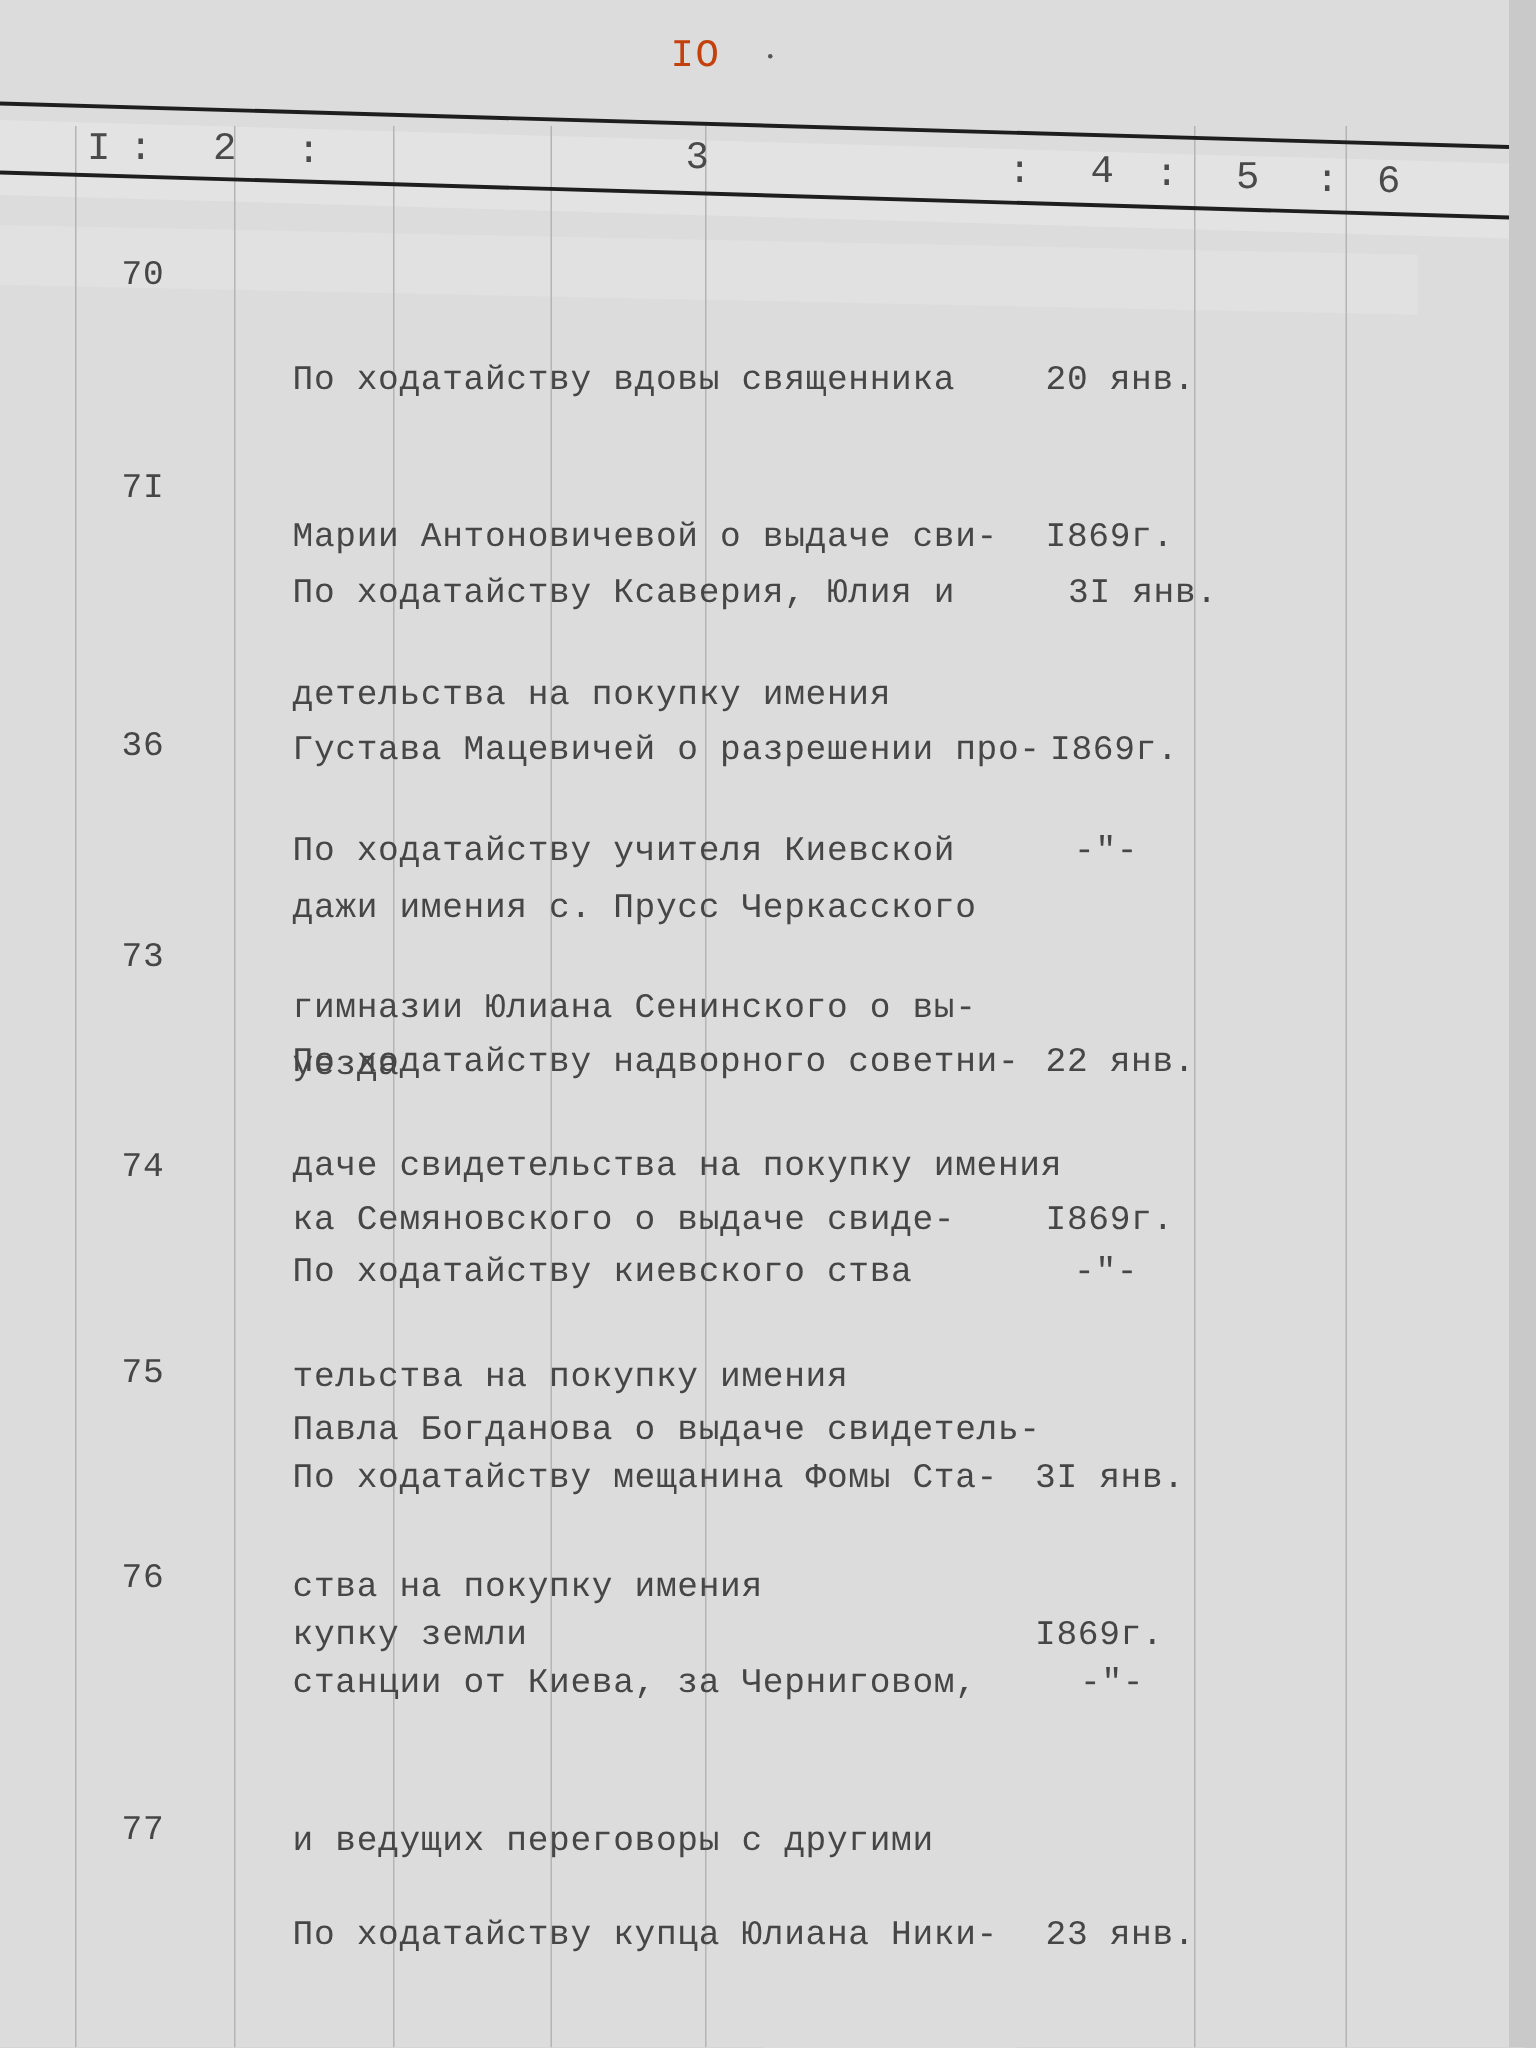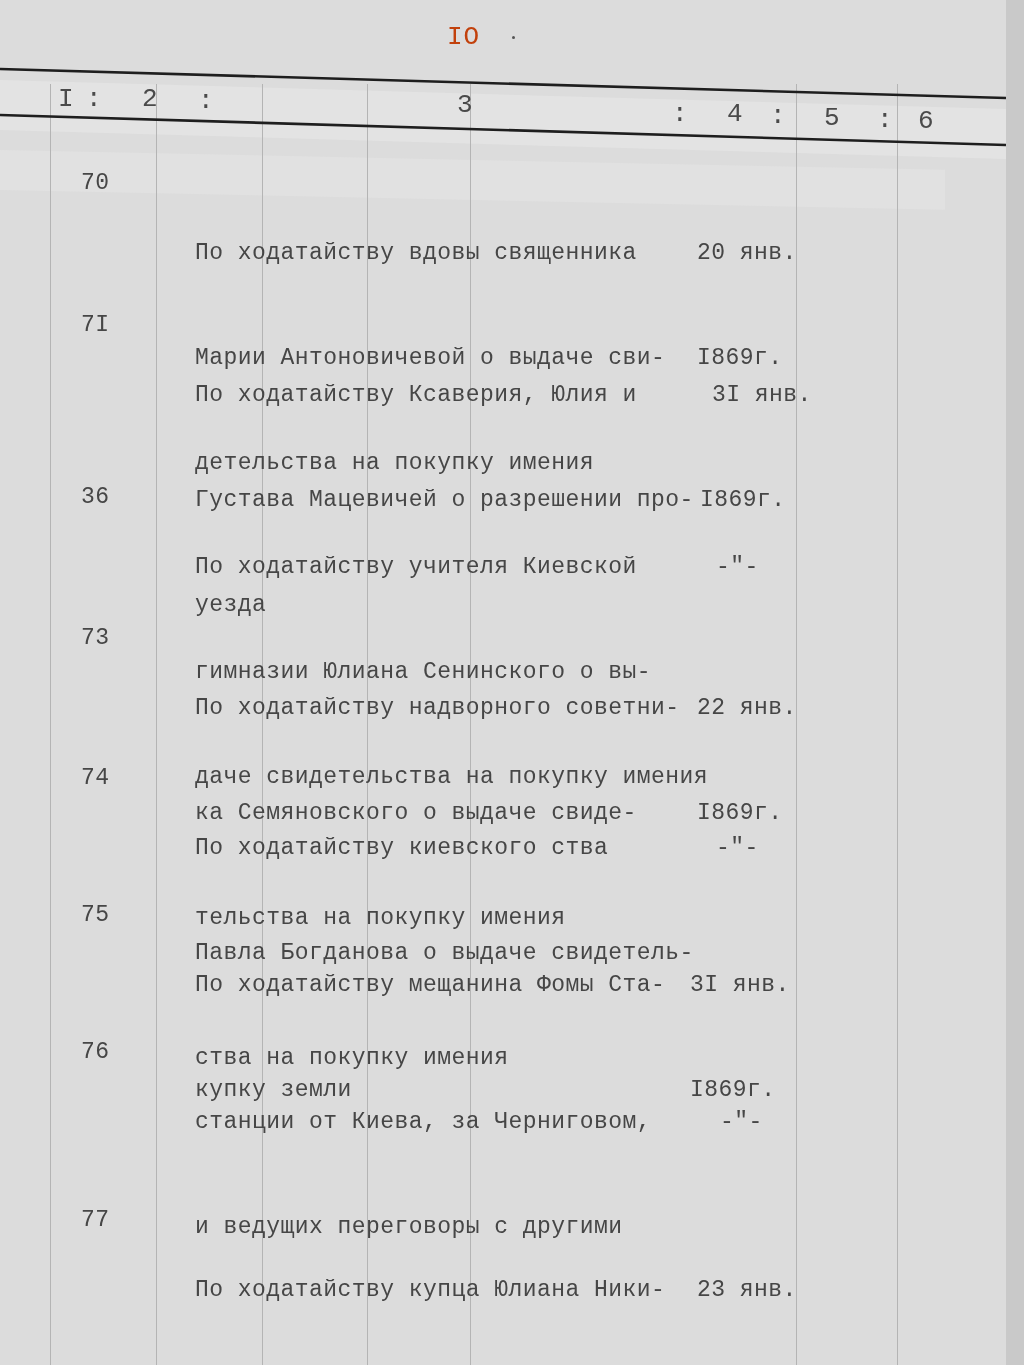--- a/index.html
+++ b/index.html
@@ -79,20 +79,21 @@
       <span class="line">20 янв.</span>
       <span class="line">I869г.</span>
     </div>
   </div>
 
   <div class="row" style="top:308px">
     <span class="row-num">7I</span>
     <div class="row-text">
       <span class="line">По ходатайству Ксаверия, Юлия и</span>
       <span class="line">Густава Мацевичей о разрешении про-</span>
+      <span class="line">дажи имения с. Прусс Черкасского</span>
       <span class="line">уезда</span>
     </div>
     <div class="row-date" style="left:712px">
       <span class="line">3I янв.</span>
       <span class="line" style="margin-left:-12px">I869г.</span>
     </div>
   </div>
 
   <div class="row" style="top:480px">
     <span class="row-num">36</span>

